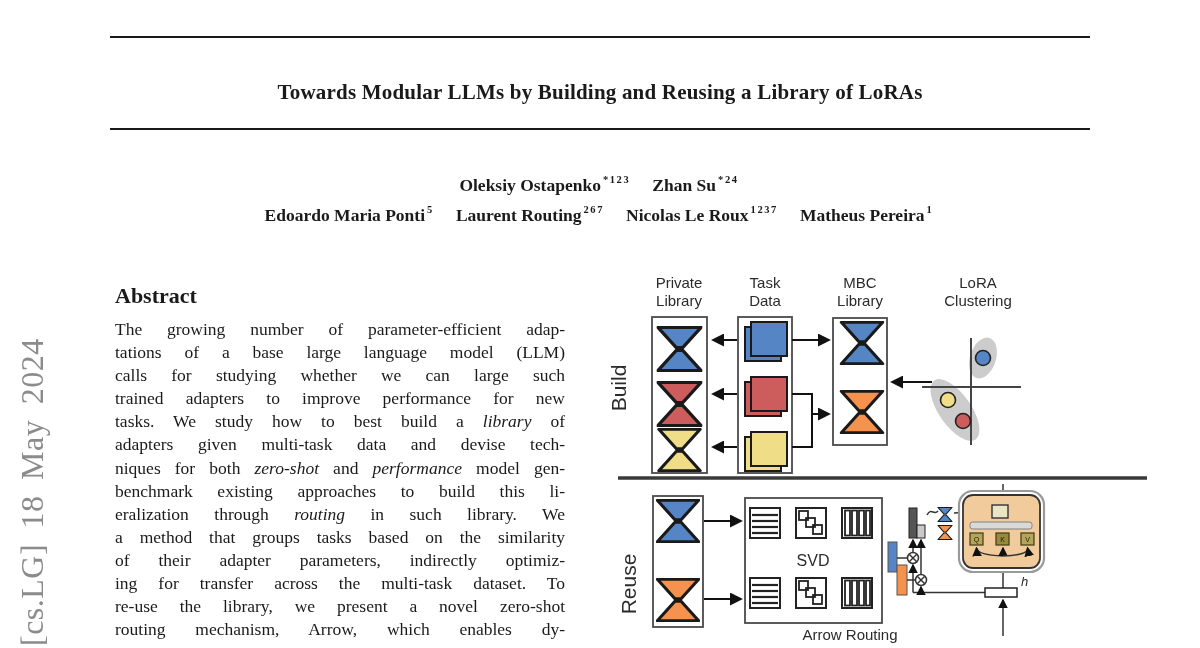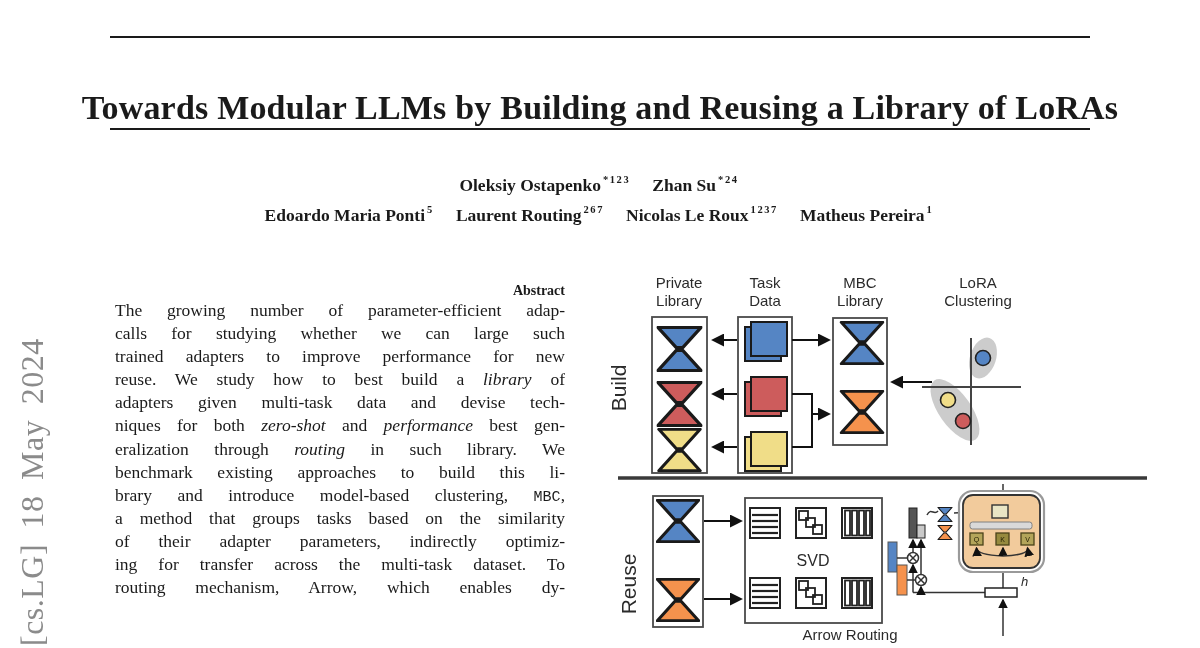--- a/index.html
+++ b/index.html
@@ -5,34 +5,34 @@
   html,body{margin:0;padding:0;}
   body{
     width:1200px;height:648px;overflow:hidden;position:relative;
     background:#ffffff;font-family:"Liberation Serif",serif;color:#1a1a1a;
   }
   .rule{position:absolute;left:110px;width:980px;height:2px;background:#1a1a1a;}
   #rule-top{top:36px;}
   #rule-mid{top:128px;}
   #paper-title{
     position:absolute;top:66px;left:0;width:1200px;text-align:center;
-    font-size:34px;font-weight:bold;letter-spacing:.2px;
+    font-size:21px;font-weight:bold;letter-spacing:.2px;
   }
   #authors{position:absolute;top:168px;left:0;width:1198px;text-align:center;
     font-size:17.5px;font-weight:bold;}
   .author-row{line-height:26px;}
   .author{margin:0 11px;white-space:nowrap;}
   .author sup{font-size:10.5px;letter-spacing:1.6px;margin-left:2px;position:relative;top:-1px;}
   #arxiv-stamp{
     position:absolute;top:646px;left:14px;transform-origin:0 0;transform:rotate(-90deg);
     font-size:32px;color:#8b8b8b;white-space:nowrap;word-spacing:7px;letter-spacing:.5px;
     font-family:"Liberation Serif",serif;
   }
   #abstract{position:absolute;top:283px;left:115px;width:450px;}
-  #abstract-heading{text-align:right;font-size:14px;font-weight:bold;}
+  #abstract-heading{text-align:left;font-size:22px;font-weight:bold;margin-bottom:9px;}
   #abs-lines{height:341px;overflow:hidden;font-size:17.5px;}
   .abs-line{
     height:23.1px;line-height:23.1px;white-space:nowrap;
     text-align:justify;text-align-last:justify;
   }
   .abs-line span{white-space:normal;}
   .it{font-style:italic;}
   .mono{font-family:"Liberation Mono","DejaVu Sans Mono",monospace;font-size:15px;}
   #figure-teaser{position:absolute;left:600px;top:268px;width:600px;height:380px;}
   svg text{font-family:"Liberation Sans",sans-serif;fill:#2b2b2b;}
@@ -69,31 +69,32 @@
   <div class="author-row"><span class="author"><span>Oleksiy Ostapenko</span><sup>*123</sup></span><span class="author"><span>Zhan Su</span><sup>*24</sup></span></div>
   <div class="author-row"><span class="author"><span>Edoardo Maria Ponti</span><sup>5</sup></span><span class="author"><span>Laurent Routing</span><sup>267</sup></span><span class="author"><span>Nicolas Le Roux</span><sup>1237</sup></span><span class="author"><span>Matheus Pereira</span><sup>1</sup></span></div>
 </div>
 
 <div id="arxiv-stamp">[cs.LG]  18 May 2024</div>
 
 <div id="abstract">
   <div id="abstract-heading">Abstract</div>
   <div id="abs-lines">
       <div class="abs-line"><span>The growing number of parameter-efficient adap-</span></div>
+      <div class="abs-line"><span>tations of a base large language model (LLM)</span></div>
       <div class="abs-line"><span>calls for studying whether we can large such</span></div>
       <div class="abs-line"><span>trained adapters to improve performance for new</span></div>
-      <div class="abs-line"><span>reuse. We study how to best build a </span><span class="it">library</span><span> of</span></div>
+      <div class="abs-line"><span>tasks. We study how to best build a </span><span class="it">library</span><span> of</span></div>
       <div class="abs-line"><span>adapters given multi-task data and devise tech-</span></div>
-      <div class="abs-line"><span>niques for both </span><span class="it">zero-shot</span><span> and </span><span class="it">performance</span><span> best gen-</span></div>
+      <div class="abs-line"><span>niques for both </span><span class="it">zero-shot</span><span> and </span><span class="it">performance</span><span> model gen-</span></div>
+      <div class="abs-line"><span>benchmark existing approaches to build this li-</span></div>
       <div class="abs-line"><span>eralization through </span><span class="it">routing</span><span> in such library. We</span></div>
-      <div class="abs-line"><span>benchmark existing approaches to build this li-</span></div>
-      <div class="abs-line"><span>brary and introduce model-based clustering, </span><span class="mono">MBC</span><span>,</span></div>
       <div class="abs-line"><span>a method that groups tasks based on the similarity</span></div>
       <div class="abs-line"><span>of their adapter parameters, indirectly optimiz-</span></div>
       <div class="abs-line"><span>ing for transfer across the multi-task dataset. To</span></div>
+      <div class="abs-line"><span>re-use the library, we present a novel zero-shot</span></div>
       <div class="abs-line"><span>routing mechanism, Arrow, which enables dy-</span></div>
     </div>
 </div>
 
 <svg id="figure-teaser" viewBox="0 0 600 380" width="600" height="380" xmlns="http://www.w3.org/2000/svg">
   <defs>
     <marker id="arr" viewBox="0 0 10 10" refX="8.5" refY="5" markerWidth="6.5" markerHeight="6.5" orient="auto-start-reverse">
       <path d="M0,0 L10,5 L0,10 z" fill="#111"></path>
     </marker>
     <symbol id="bowtie" viewBox="0 0 100 100">

